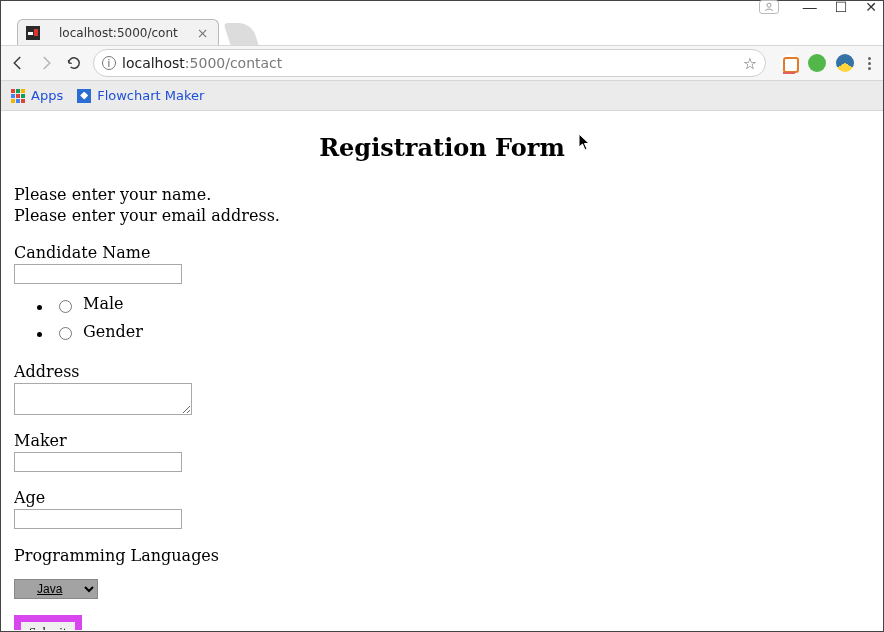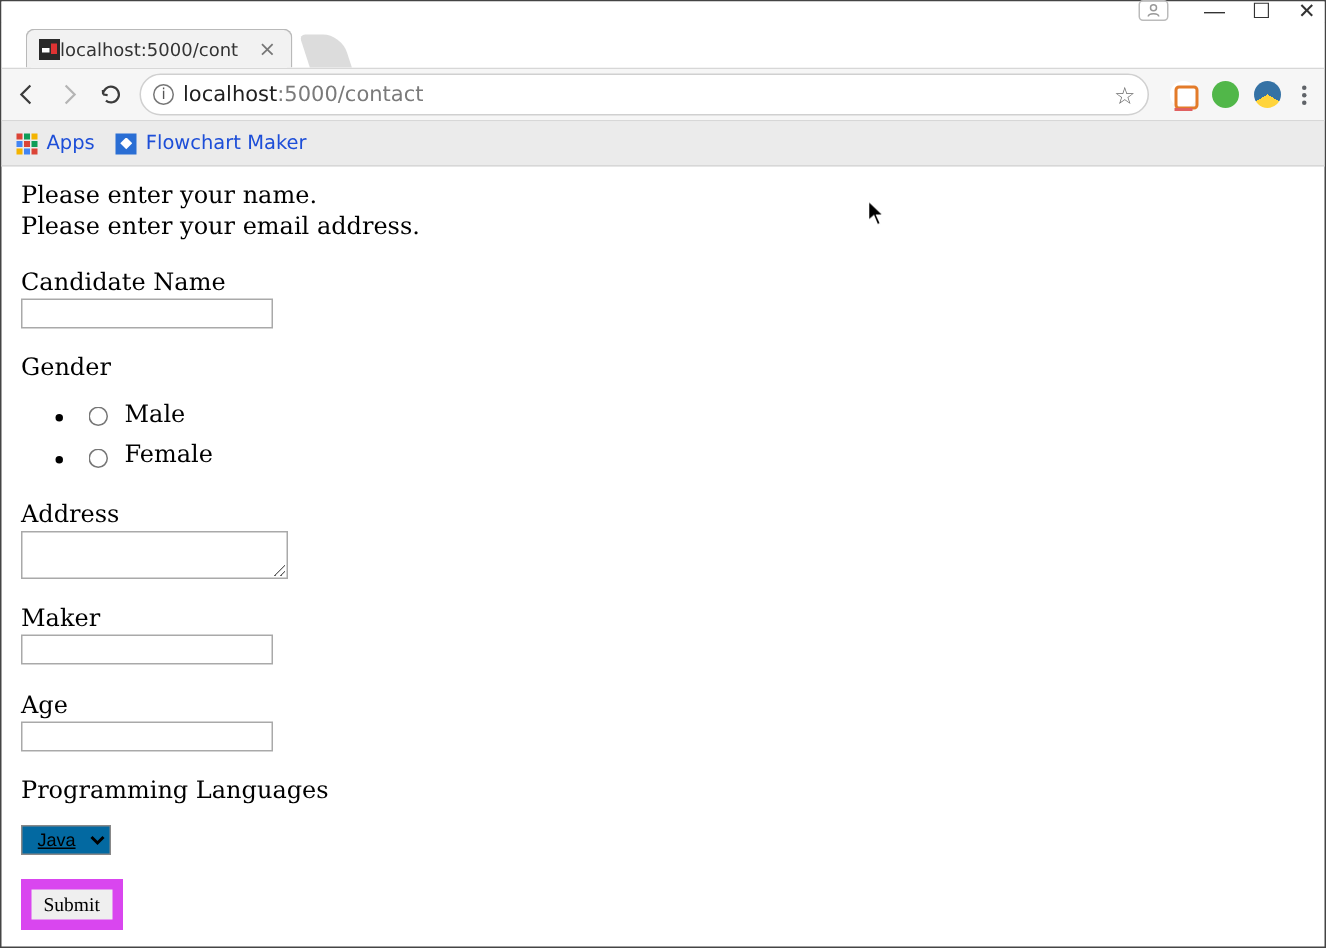--- a/index.html
+++ b/index.html
@@ -65,21 +65,21 @@
       align-items: center;
       height: 26px;
       padding: 0 10px 0 8px;
       background: #f2f2f2;
       border: 1px solid #b9b9b9;
       border-bottom: none;
       border-top-left-radius: 6px;
       border-top-right-radius: 6px;
       font-size: 12px;
       color: #333;
-      gap: 0;
+      gap: 19px;
       min-width: 178px;
       position: relative;
     }
     .tab .favicon {
       width: 14px; height: 14px;
       background: #2a2a2a;
       position: relative;
       display: inline-block;
     }
     .tab .favicon::after{
@@ -223,24 +223,24 @@
       width: 178px; height: 32px;
       border: 1px solid #a9a9a9;
       background:#fff;
       resize: both;
       font: inherit;
       display:block;
     }
     .sel {
       font-family: Arial, sans-serif;
       font-size: 12px;
-      background: #0369a1;
+      background: #a3a3a3;
       border: 1px solid #888;
       height: 20px;
-      padding: 0 6px;
+      padding: 0 18px;
       margin: 12px 0 16px 0;
       text-decoration: underline;
     }
     .btn {
       font-family: Liberation Serif, serif;
       font-size: 13px;
       background: #efefef;
       border: 7px solid #d946ef;
       padding: 2px 8px;
       cursor: default;
@@ -337,39 +337,39 @@
     </div>
     <div class="bm-item">
       <span class="fm-ico"></span>
       <span>Flowchart Maker</span>
     </div>
   </div>
 
   <div class="viewport">
     <div class="page">
 
+      <h2>Registration Form</h2>
 
       <div class="flash">Please enter your name.</div>
       <div class="flash">Please enter your email address.</div>
 
       <div class="label">Candidate Name</div>
       <input class="txt" type="text" style="">
 
-      <div class="label">Gender</div>
       <ul>
         <li>
           <label>
             <input type="radio" name="gender" style="">
             <span>Male</span>
           </label>
         </li>
         <li>
           <label>
             <input type="radio" name="gender" style="">
-            <span>Female</span>
+            <span>Gender</span>
           </label>
         </li>
       </ul>
 
       <div class="label">Address</div>
       <textarea class="ta" style=""></textarea>
 
       <div class="label">Maker</div>
       <input class="txt" type="text" style="">
 

